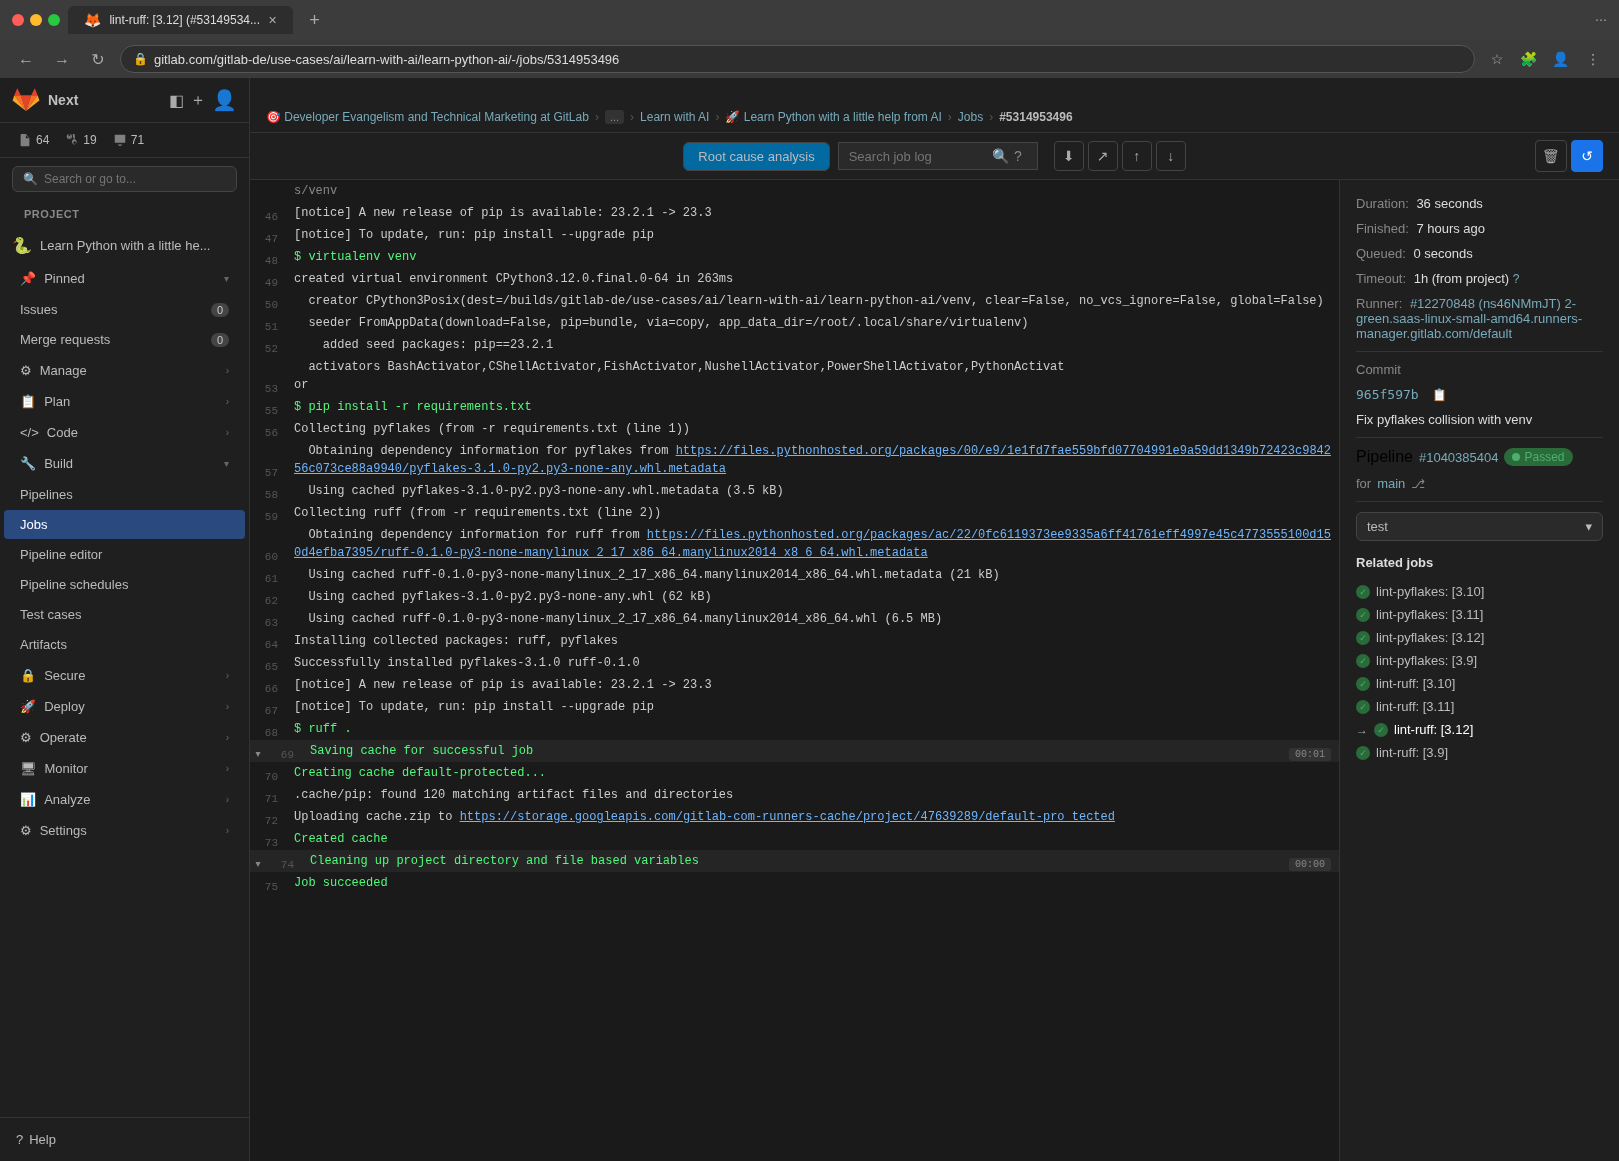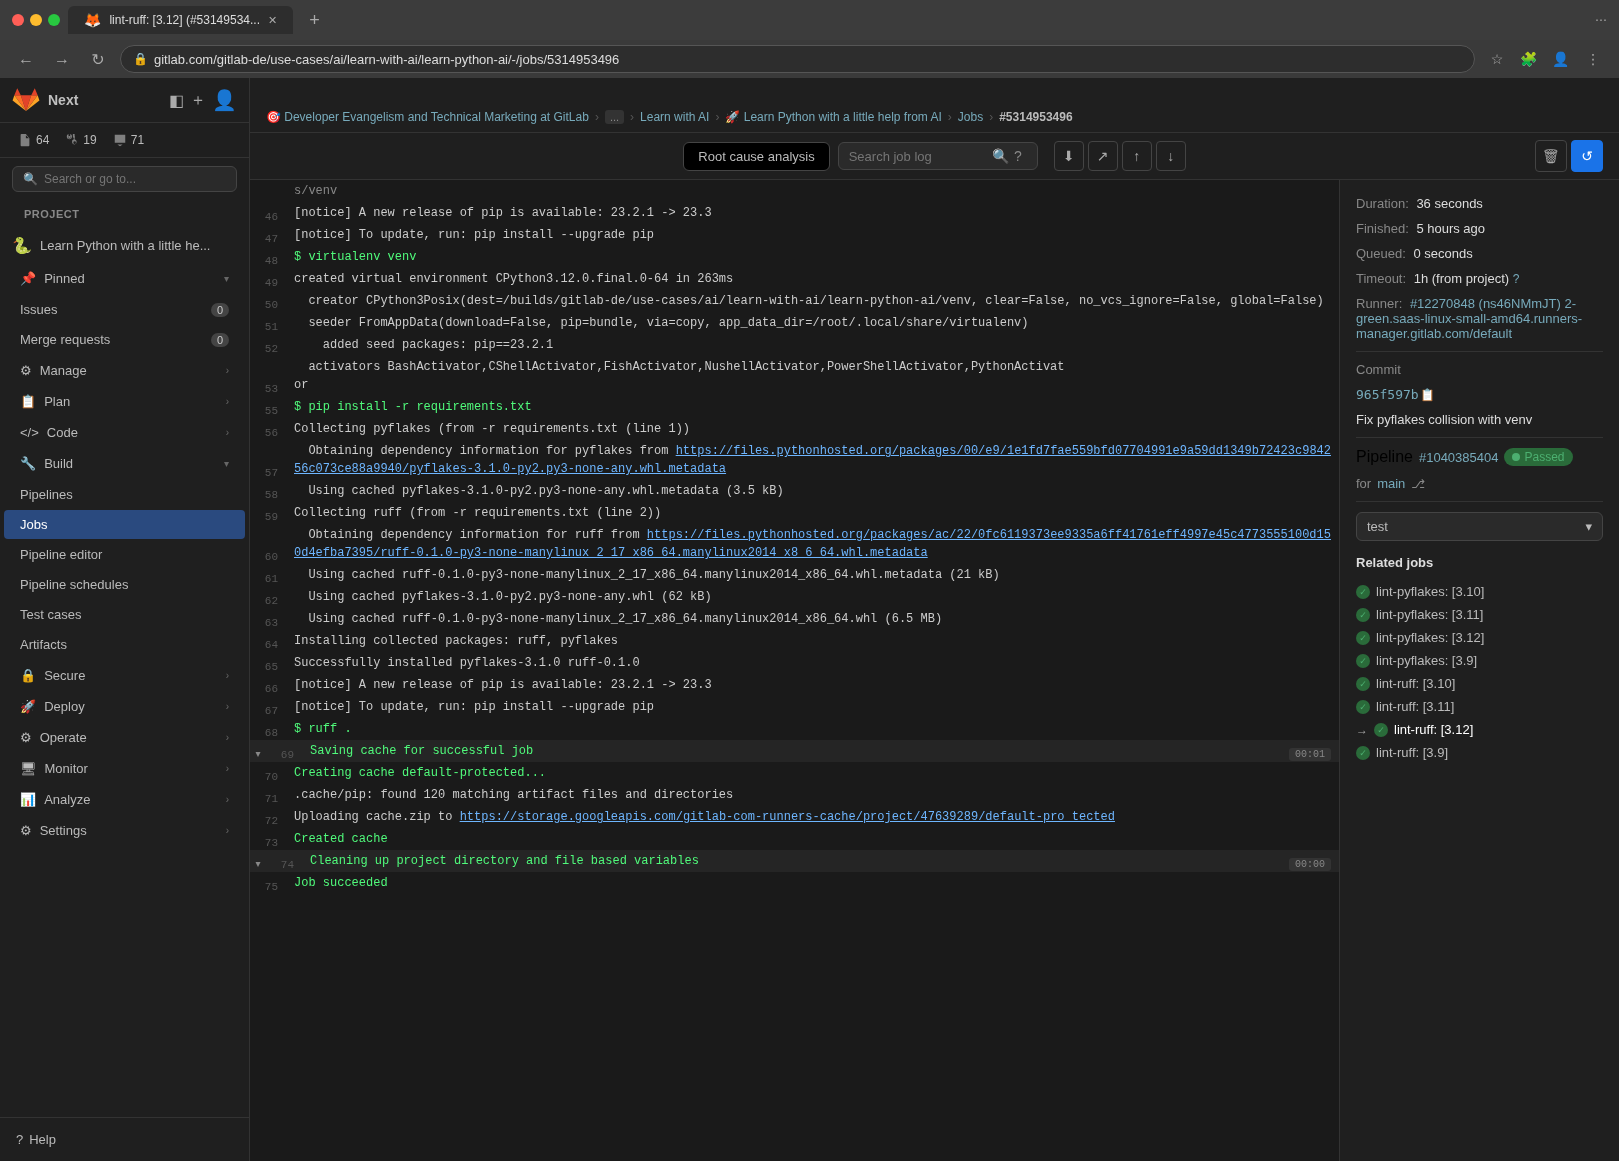--- a/index.html
+++ b/index.html
@@ -64,22 +64,22 @@
     .breadcrumb-bar { background: #1f1f1f; border-bottom: 1px solid #333; padding: 8px 16px; display: flex; align-items: center; gap: 6px; font-size: 12px; color: #888; }
     .breadcrumb-item { color: #888; }
     .breadcrumb-item.link { color: #7ab; cursor: pointer; }
     .breadcrumb-sep { color: #555; }
     .breadcrumb-item.bold { color: #bbb; font-weight: 600; }
     .breadcrumb-dots { background: #333; border: none; color: #888; border-radius: 3px; padding: 1px 5px; font-size: 11px; cursor: pointer; }
 
     
     .job-toolbar { display: flex; align-items: center; justify-content: center; padding: 8px 16px; border-bottom: 1px solid #333; gap: 8px; position: relative; }
     .toolbar-center { display: flex; align-items: center; gap: 8px; }
-    .root-cause-btn { background: #000000; border: 1px solid #444; border-radius: 6px; color: #bbb; font-size: 13px; padding: 6px 14px; cursor: pointer; }
-    .search-job-log { display: flex; align-items: center; gap: 4px; background: #2a2a2a; border: 1px solid #444; border-radius: 6px; padding: 5px 10px; min-width: 200px; }
+    .root-cause-btn { background: #0369a1; border: 1px solid #444; border-radius: 6px; color: #bbb; font-size: 13px; padding: 6px 14px; cursor: pointer; }
+    .search-job-log { display: flex; align-items: center; gap: 4px; background: #2a2a2a; border: 1px solid #444; border-radius: 0; padding: 5px 10px; min-width: 200px; }
     .search-job-log input { background: none; border: none; outline: none; color: #bbb; font-size: 13px; width: 140px; }
     .search-job-log .icon-btn { background: none; border: none; color: #888; cursor: pointer; font-size: 14px; }
     .toolbar-right-icons { display: flex; gap: 4px; margin-left: 8px; }
     .toolbar-icon-btn { background: none; border: 1px solid #444; border-radius: 4px; color: #aaa; cursor: pointer; font-size: 14px; width: 30px; height: 30px; display: flex; align-items: center; justify-content: center; }
 
     
     .job-actions-top { position: absolute; right: 16px; display: flex; gap: 4px; }
     .job-action-btn { background: none; border: 1px solid #444; border-radius: 4px; color: #aaa; cursor: pointer; font-size: 14px; width: 32px; height: 32px; display: flex; align-items: center; justify-content: center; }
     .job-action-btn.refresh { background: #1a73e8; border-color: #1a73e8; color: white; }
 
@@ -93,21 +93,21 @@
     .log-expand-btn { color: #888; background: none; border: none; cursor: pointer; font-size: 10px; width: 16px; height: 16px; display: flex; align-items: center; justify-content: center; flex-shrink: 0; margin-top: 2px; }
     .section-header { background: #252525; }
     .timestamp-badge { background: #333; color: #888; font-size: 10px; padding: 1px 6px; border-radius: 3px; margin-left: auto; margin-right: 8px; flex-shrink: 0; }
 
     
     .right-panel { width: 280px; background: #1f1f1f; border-left: 1px solid #333; overflow-y: auto; padding: 16px; }
     .panel-row { margin-bottom: 10px; font-size: 13px; color: #bbb; }
     .panel-row .label { color: #888; margin-right: 4px; }
     .panel-row .value { color: #ddd; }
     .panel-row .link-value { color: #7ab; cursor: pointer; }
-    .commit-row { display: flex; align-items: center; gap: 2px; margin-bottom: 10px; }
+    .commit-row { display: flex; align-items: center; gap: 14px; margin-bottom: 10px; }
     .commit-hash { color: #7ab; font-size: 13px; font-family: monospace; cursor: pointer; }
     .copy-icon { color: #888; font-size: 12px; cursor: pointer; }
     .pipeline-row { display: flex; align-items: center; gap: 6px; margin-bottom: 10px; flex-wrap: wrap; }
     .pipeline-link { color: #7ab; font-size: 13px; cursor: pointer; }
     .passed-badge { background: #2a6b3a; color: #4caf70; font-size: 12px; padding: 2px 8px; border-radius: 12px; display: flex; align-items: center; gap: 4px; }
     .passed-dot { width: 8px; height: 8px; border-radius: 50%; background: #4caf70; }
     .for-text { color: #888; font-size: 13px; }
     .main-branch { color: #7ab; font-size: 13px; cursor: pointer; }
     .branch-icon { color: #888; font-size: 12px; }
     .stage-dropdown { background: #2a2a2a; border: 1px solid #444; border-radius: 6px; padding: 6px 10px; color: #bbb; font-size: 13px; display: flex; align-items: center; justify-content: space-between; cursor: pointer; margin-bottom: 14px; }
@@ -488,21 +488,21 @@
         </div>
       </div>
 
       <div class="right-panel">
         <div class="panel-row">
           <span class="label">Duration:</span>
           <span class="value">36 seconds</span>
         </div>
         <div class="panel-row">
           <span class="label">Finished:</span>
-          <span class="value">5 hours ago</span>
+          <span class="value">7 hours ago</span>
         </div>
         <div class="panel-row">
           <span class="label">Queued:</span>
           <span class="value">0 seconds</span>
         </div>
         <div class="panel-row">
           <span class="label">Timeout:</span>
           <span class="value">1h (from project)</span>
           <span style="color:#7ab;font-size:12px;cursor:pointer;">?</span>
         </div>

